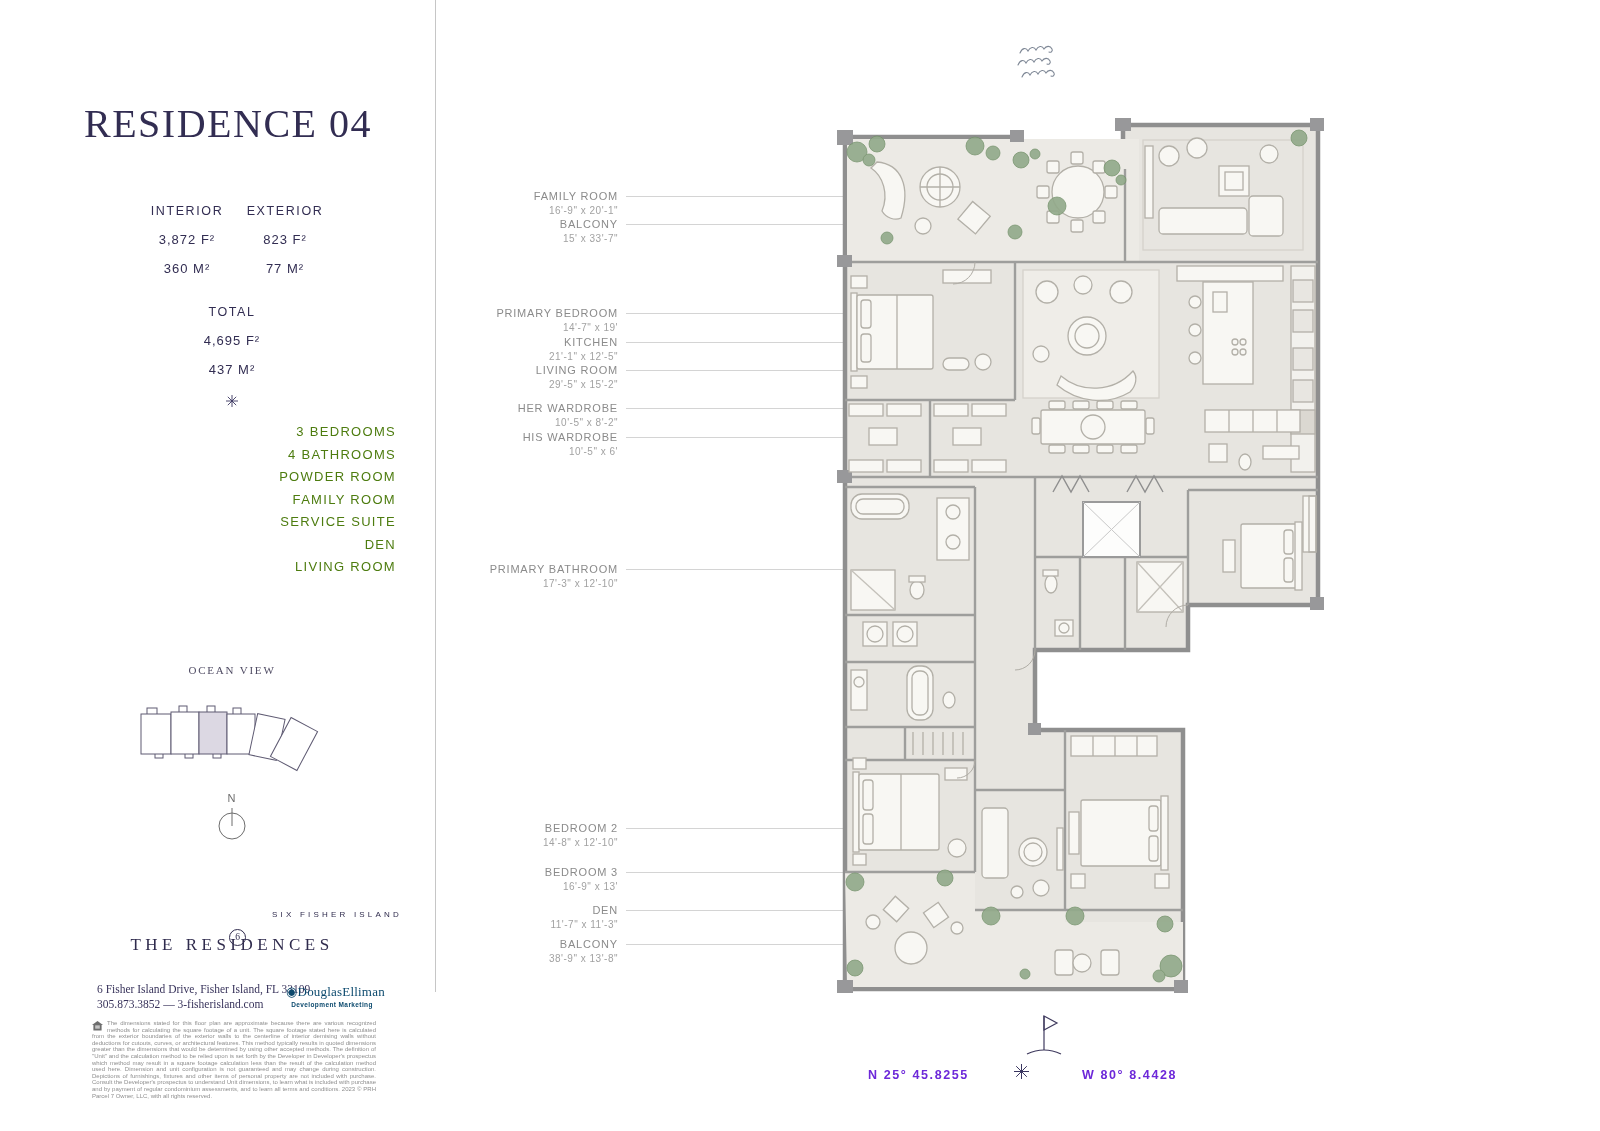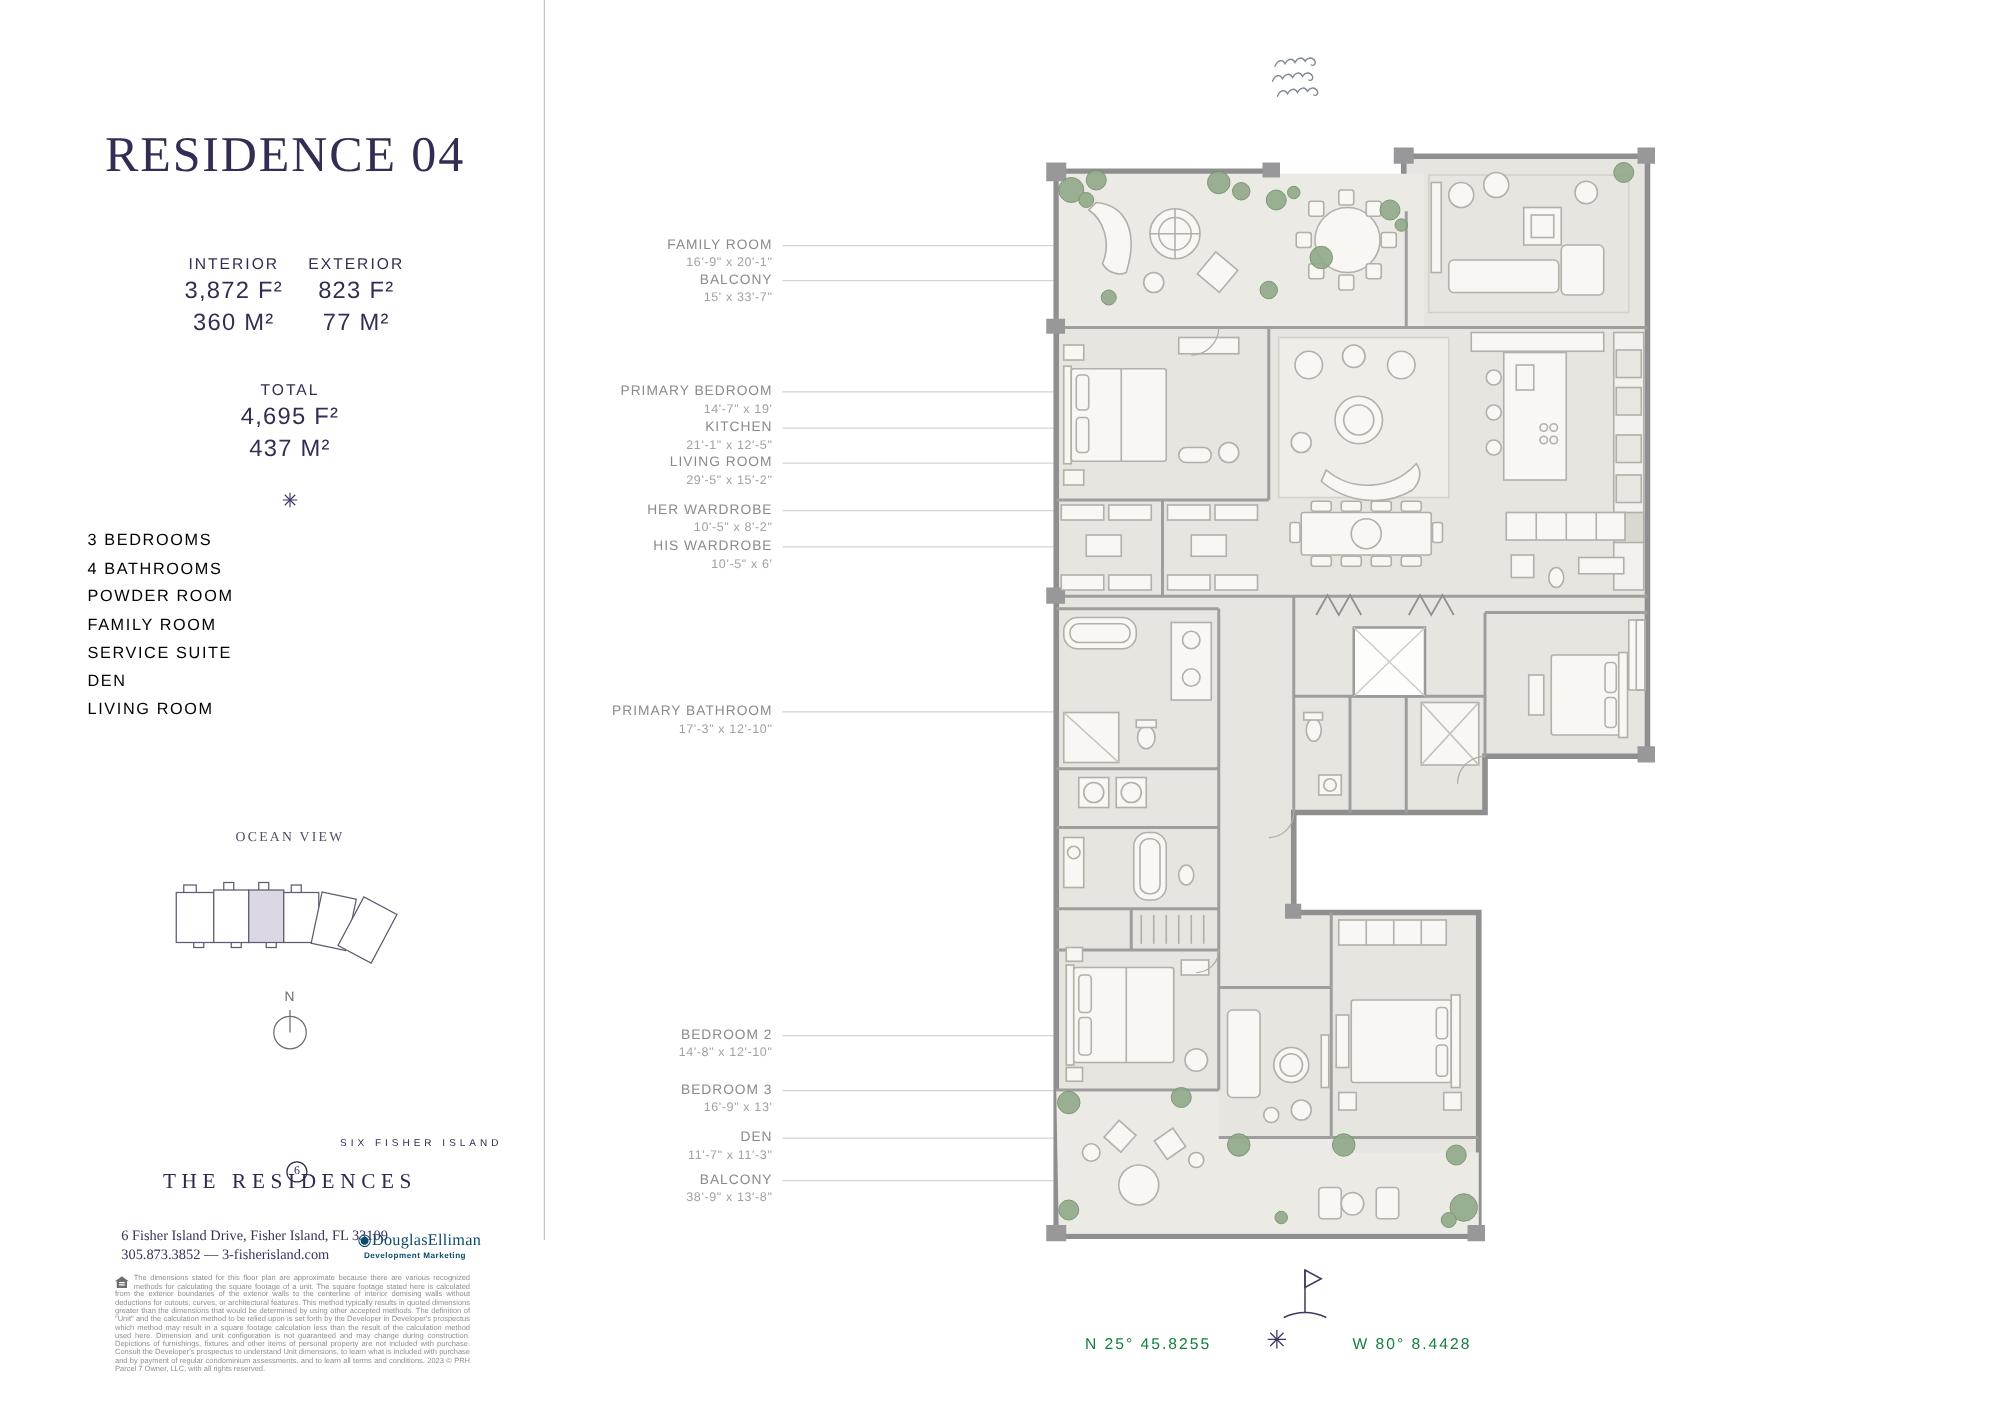--- a/index.html
+++ b/index.html
@@ -4,24 +4,24 @@
 <style>
   html,body{margin:0;padding:0;background:#ffffff;width:1600px;height:1131px;overflow:hidden;
     font-family:"Liberation Sans",sans-serif;-webkit-font-smoothing:antialiased;}
   .abs{position:absolute;}
   
   #page-title{left:84px;top:100px;font-family:"Liberation Serif",serif;font-size:40px;
     letter-spacing:1.5px;color:#322d52;font-weight:400;}
   .stats-cols{left:141px;top:204px;display:flex;gap:6px;}
   .stats-col{width:92px;text-align:center;color:#322d52;}
   .stats-label{font-size:12.5px;letter-spacing:1.6px;}
-  .stats-val{font-size:19px;letter-spacing:1px;margin-top:4px;}
+  .stats-val{font-size:13px;letter-spacing:1px;margin-top:14px;}
   .stats-total{left:132px;top:305px;width:200px;text-align:center;color:#322d52;}
   .sep-star{left:226px;top:393px;}
-  .features{left:70px;top:421px;width:300px;text-align:left;color:#000000;}
+  .features{left:96px;top:421px;width:300px;text-align:right;color:#4d7c0f;}
   .features div{font-size:13px;letter-spacing:1.3px;line-height:22.5px;}
   .oceanview{left:82px;top:664px;width:300px;text-align:center;font-family:"Liberation Serif",serif;
     font-size:11px;letter-spacing:1.8px;color:#4f4b63;}
   .brand-name{left:62px;top:935px;width:340px;text-align:center;font-family:"Liberation Serif",serif;
     font-size:17px;letter-spacing:4.5px;color:#2f2b4d;}
   .brand-sub{left:62px;top:910px;width:340px;text-align:right;font-size:8px;letter-spacing:3.2px;color:#2f2b4d;}
   .badge6{left:229px;top:929px;width:15px;height:15px;border:1px solid #2f2b4d;border-radius:50%;
     text-align:center;font-family:"Liberation Serif",serif;font-size:9.5px;line-height:15px;color:#2f2b4d;}
   .contact{left:97px;top:982px;font-family:"Liberation Serif",serif;font-size:11.5px;
     line-height:15px;color:#38335b;}
@@ -30,21 +30,21 @@
   .broker-tag{font-size:6.5px;font-weight:bold;letter-spacing:0.4px;margin-top:1px;}
   .disclaimer{left:92px;top:1020px;width:284px;font-size:6px;line-height:6.6px;color:#8f8f8f;
     text-align:justify;}
   .divider{left:435px;top:0;width:1px;height:992px;background:#c6c6c6;}
   
   .plan-label{position:absolute;left:378px;width:240px;text-align:right;}
   .plan-label .nm{font-size:11px;letter-spacing:0.8px;color:#8b8b8b;}
   .plan-label .dm{font-size:10px;letter-spacing:0.5px;color:#a2a2a2;margin-top:3px;}
   .plan-label .leader{position:absolute;left:248px;top:6px;width:217px;border-top:1px solid #d4d4d4;}
   
-  .coord{font-size:12.5px;letter-spacing:1.6px;color:#15803d;}
+  .coord{font-size:12.5px;letter-spacing:1.6px;color:#6d28d9;font-weight:bold;}
   #coord-lat{left:868px;top:1068px;}
   #coord-lon{left:1082px;top:1068px;}
   .coord-star{left:1014px;top:1064px;}
   .keyplan-box{left:133px;top:690px;}
   .compass{left:214px;top:792px;width:36px;text-align:center;}
   .compass .n{font-size:11px;color:#6d6d6d;letter-spacing:1px;}
 </style>
 </head>
 <body>
 

